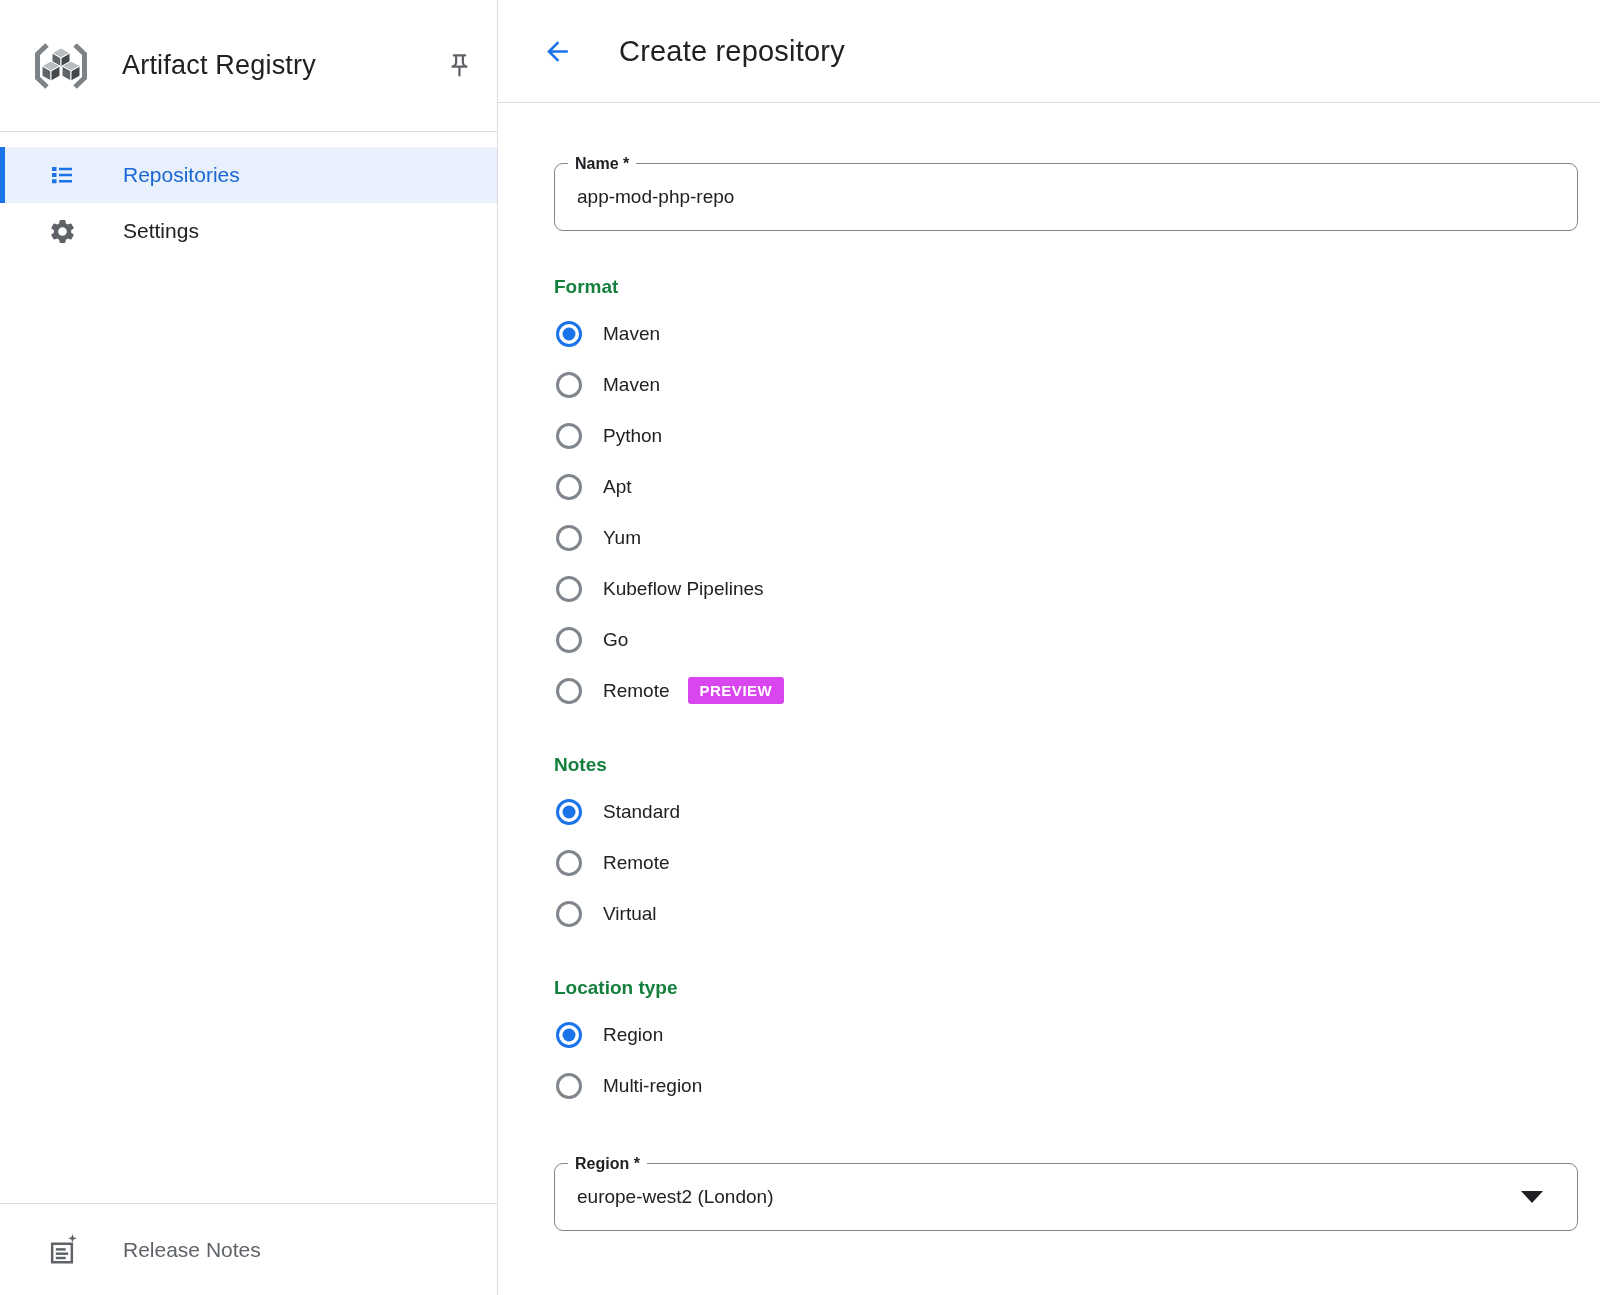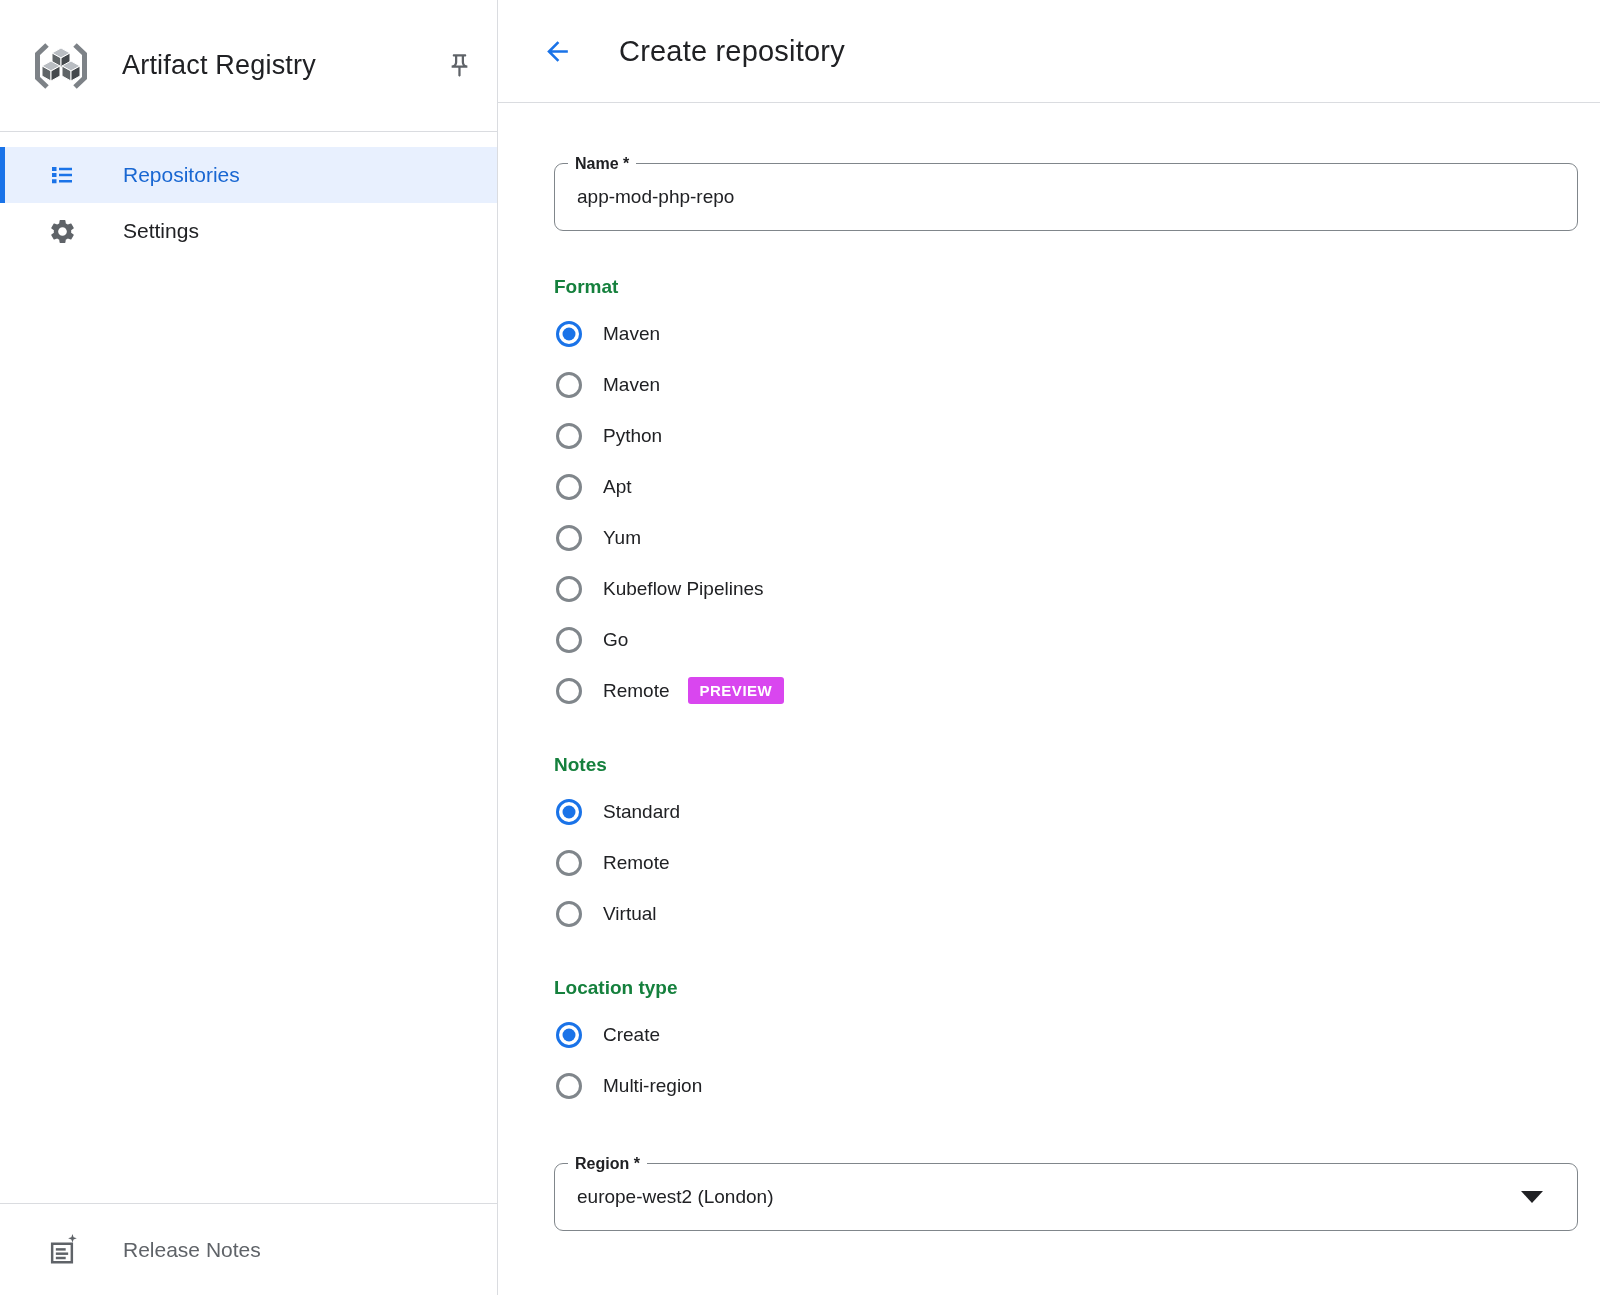--- a/index.html
+++ b/index.html
@@ -264,21 +264,21 @@
           <span class="radio-circle"></span>
           <span class="radio-label">Virtual</span>
         </div>
       </div>
 
       <div class="section location-section">
         <div class="section-label">Location type</div>
 
         <div class="radio-row selected">
           <span class="radio-circle"></span>
-          <span class="radio-label">Create</span>
+          <span class="radio-label">Region</span>
         </div>
         <div class="radio-row">
           <span class="radio-circle"></span>
           <span class="radio-label">Multi-region</span>
         </div>
       </div>
 
       <div class="region-wrap">
         <div class="field region-field">
           <span class="field-label">Region *</span>

